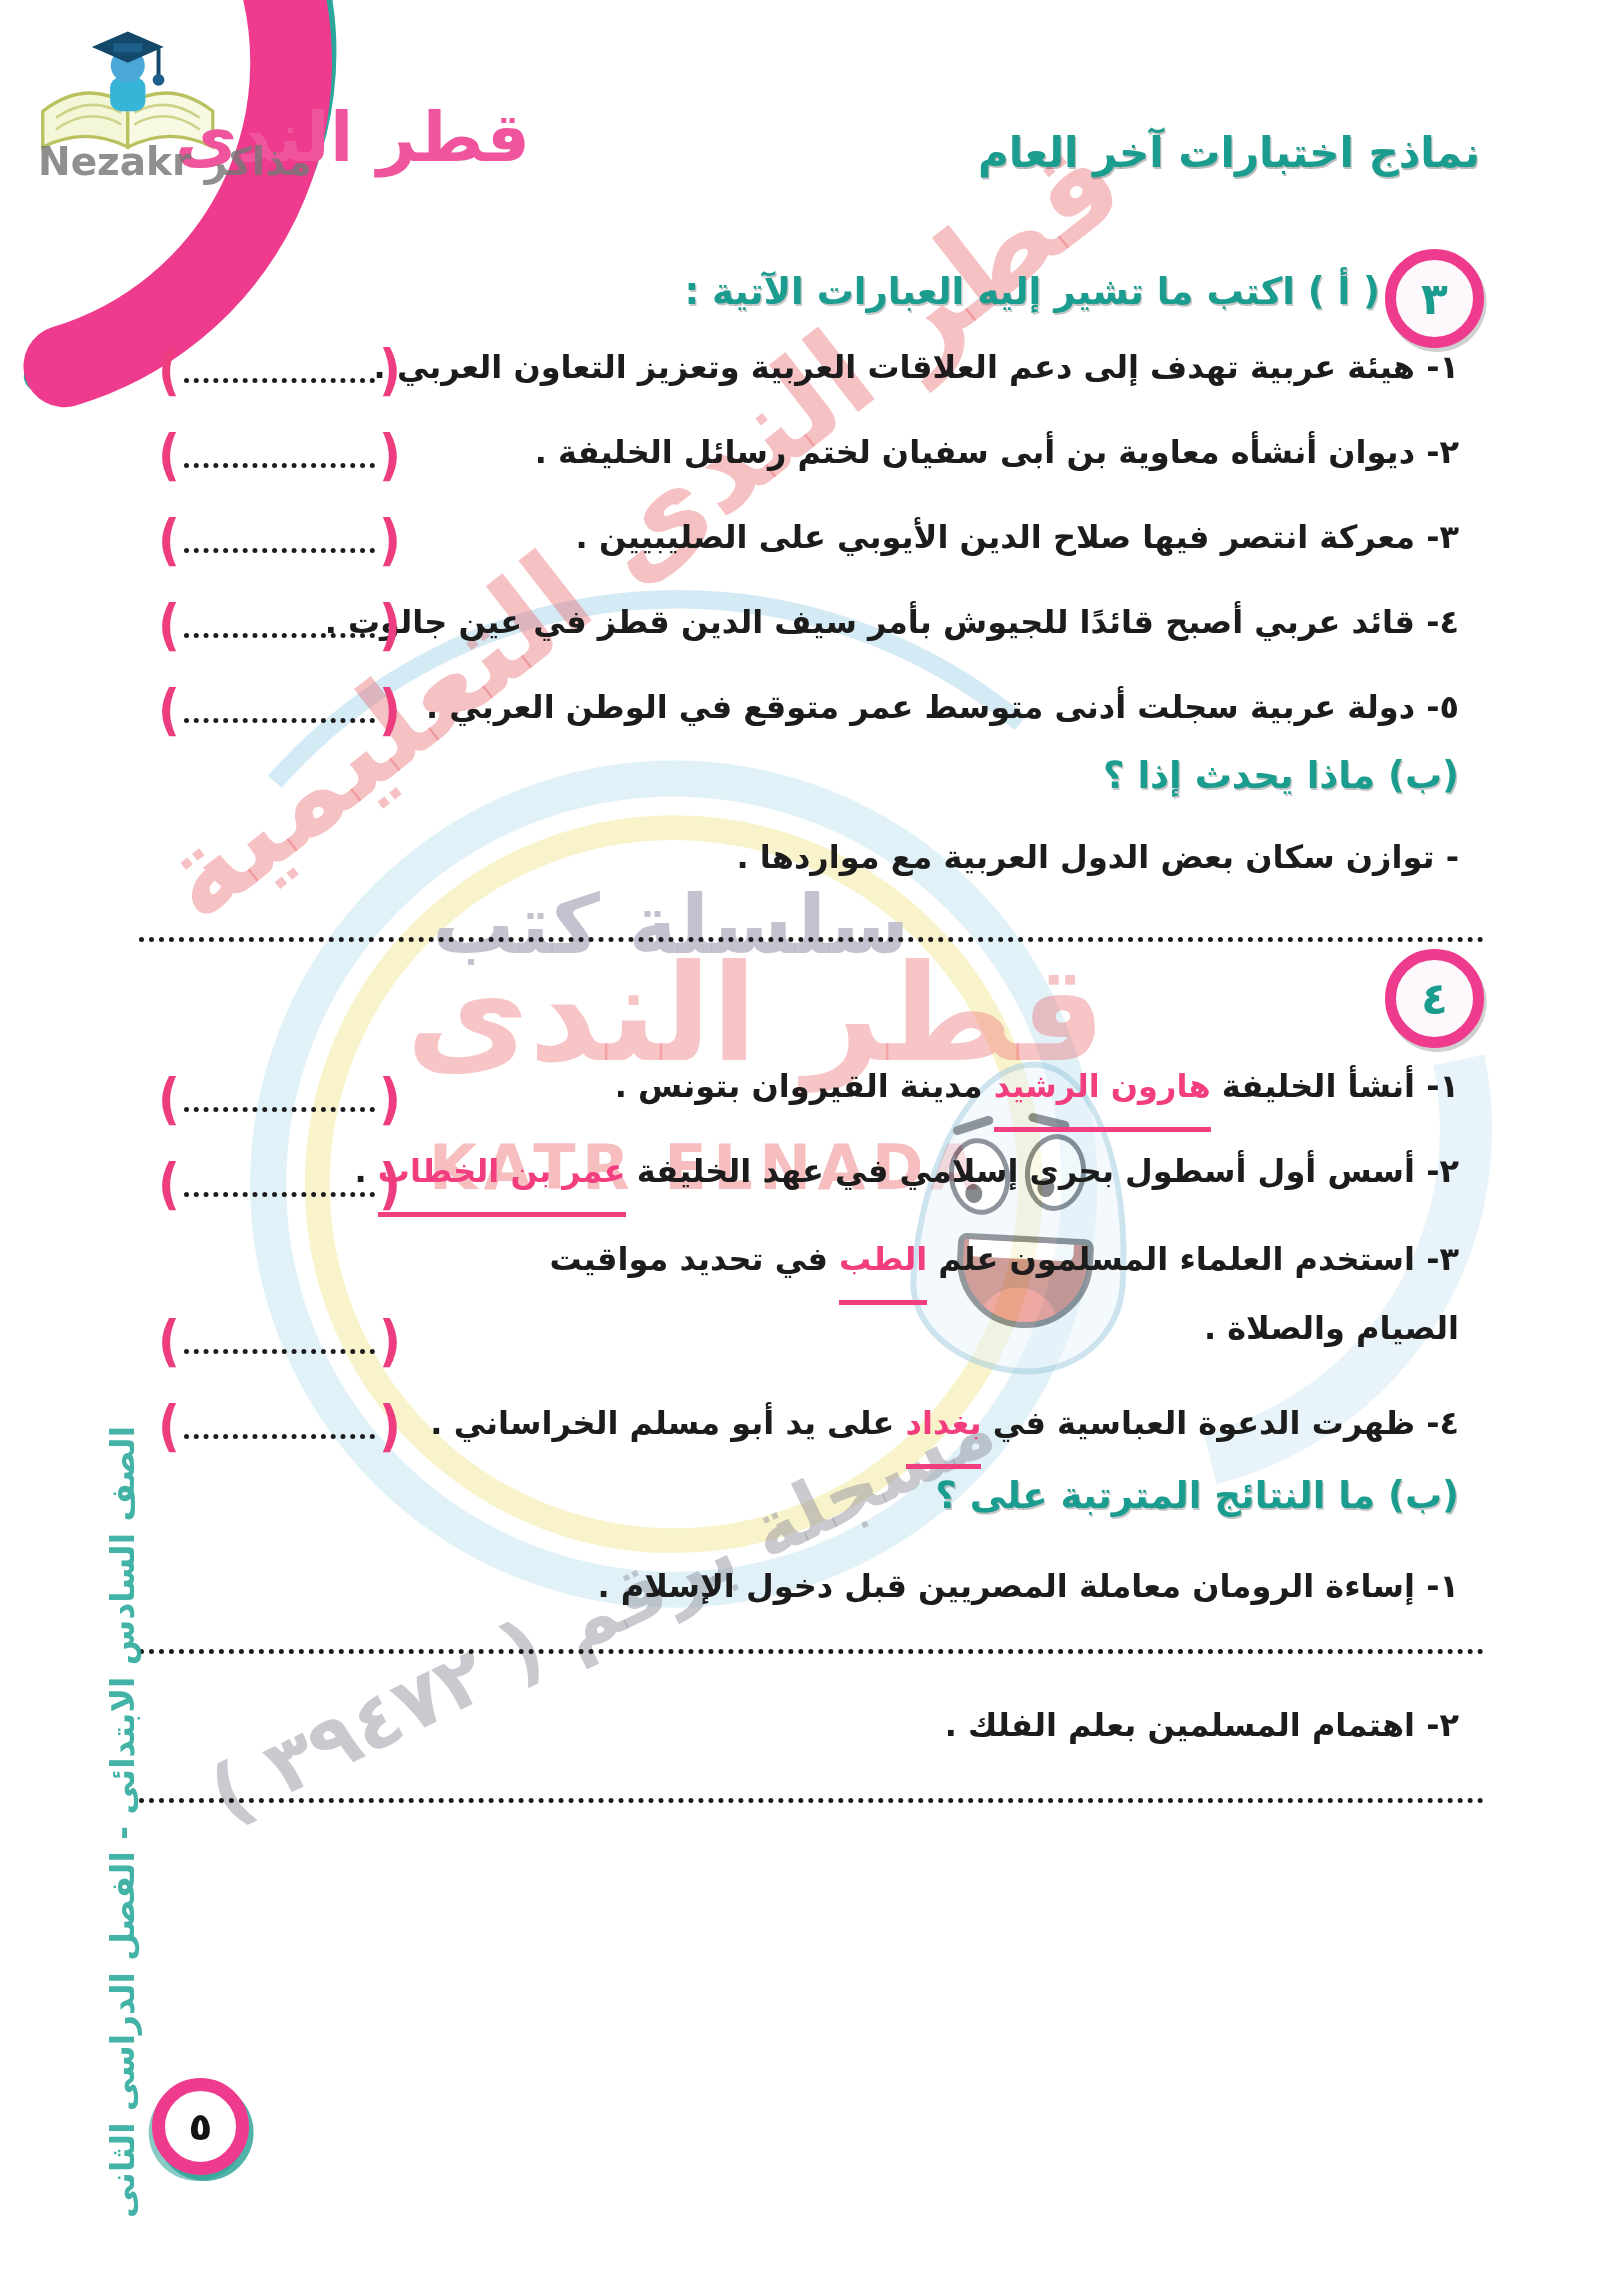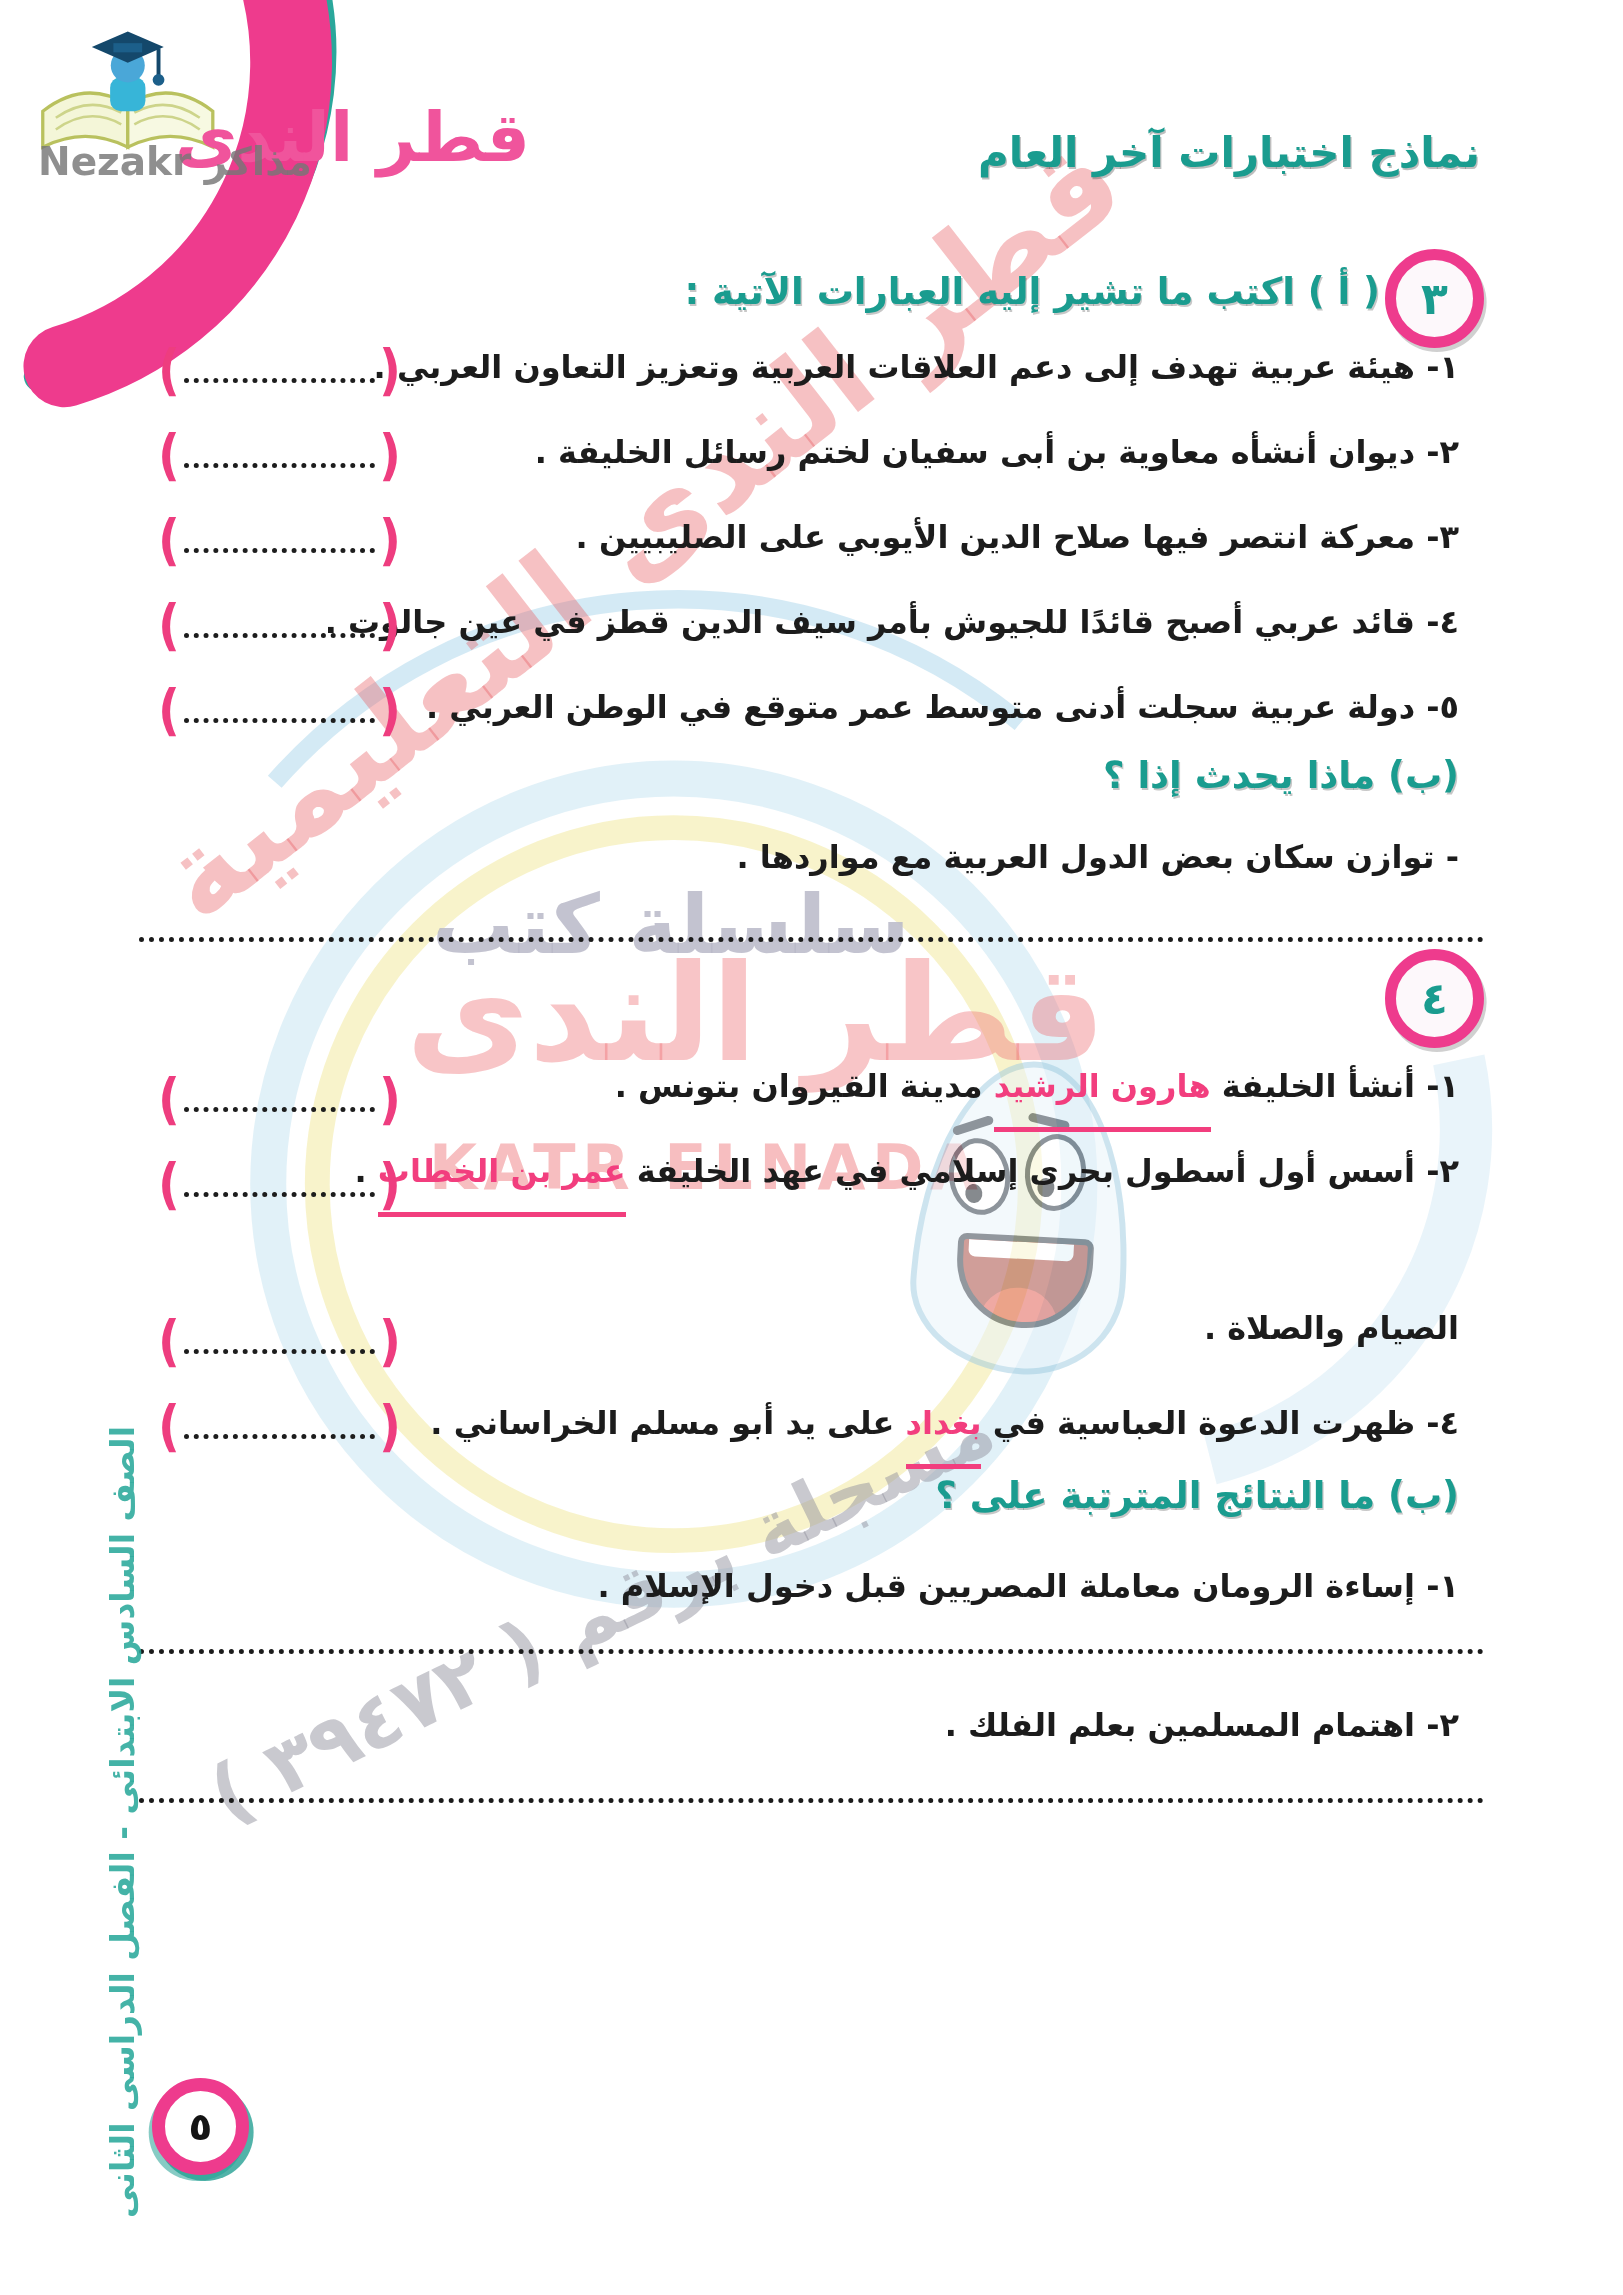--- a/index.html
+++ b/index.html
@@ -169,20 +169,23 @@
     <div class="qcircle" style="left:1385px;top:949px;">
       <span>٤</span>
     </div>
 
     <div class="stmt" style="top:1061px;">
       <span>١- أنشأ الخليفة </span><span class="hl">هارون الرشيد</span><span> مدينة القيروان بتونس .</span>
     </div>
     <div class="stmt" style="top:1146px;">
       <span>٢- أسس أول أسطول بحرى إسلامي في عهد الخليفة </span><span class="hl">عمر بن الخطاب</span><span> .</span>
     </div>
+    <div class="stmt" style="top:1234px;">
+      <span>٣- استخدم العلماء المسلمون علم </span><span class="hl">الطب</span><span> في تحديد مواقيت</span>
+    </div>
     <div class="stmt" style="top:1303px;">
       <span>الصيام والصلاة .</span>
     </div>
     <div class="stmt" style="top:1398px;text-align:right;">
       <span>٤- ظهرت الدعوة العباسية في </span><span class="hl">بغداد</span><span> على يد أبو مسلم الخراساني .</span>
     </div>
 
     <div class="ans" style="top:1077px;">
       <span class="p">(</span>
       <span class="dots"></span>

